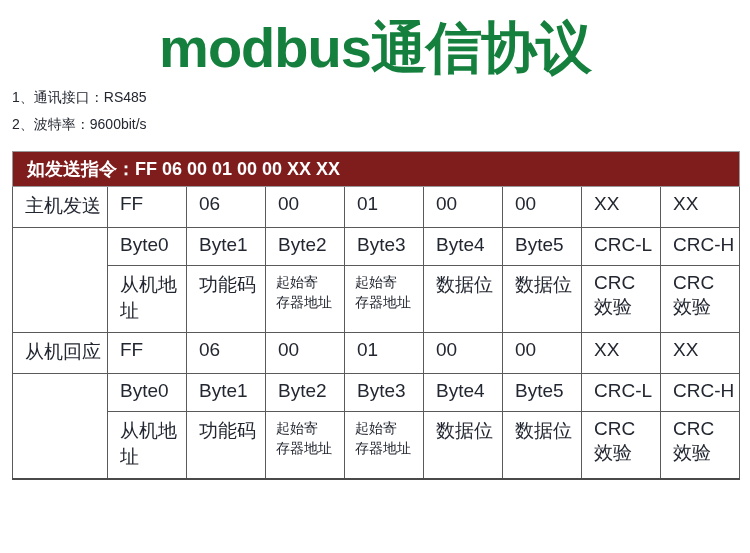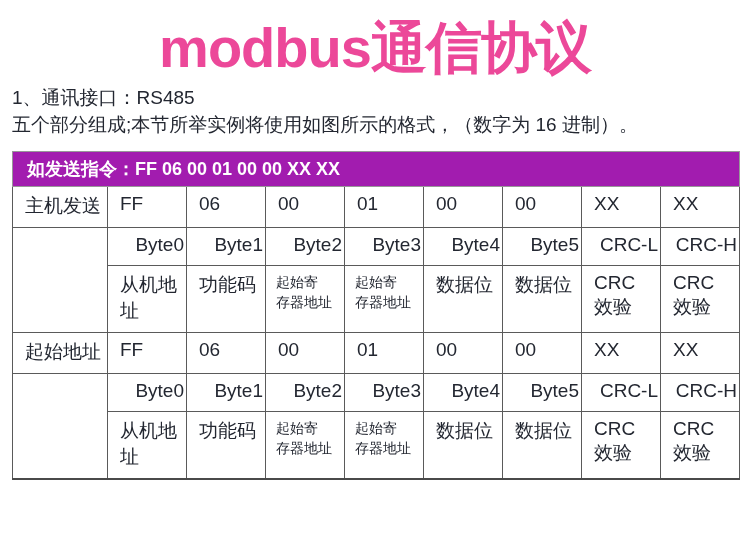--- a/index.html
+++ b/index.html
@@ -4,64 +4,64 @@
 <style>
   html,body{margin:0;padding:0;}
   body{
     width:750px;height:553px;background:#ffffff;overflow:hidden;
     font-family:"Liberation Sans","DejaVu Sans",sans-serif;
     color:#232731;
   }
   h1{
     margin:16px 0 0 0;text-align:center;
     font-size:56px;line-height:64px;font-weight:bold;
-    letter-spacing:-1px;color:#ec4899;
+    letter-spacing:-1px;color:#15803d;
   }
   .intro{
     padding:4px 10px 0 12px;
-    font-size:19px;line-height:27px;
+    font-size:14px;line-height:27px;
   }
   .intro .line{white-space:nowrap;}
   table{
     border-collapse:collapse;table-layout:fixed;
     margin:13px 10px 0 12px;width:728px;
   }
   td{
     border:1px solid #5a5a5a;
     box-sizing:border-box;
     vertical-align:top;
     padding:6px 2px 8px 12px;
     font-size:19px;
     white-space:pre-line;
     overflow:hidden;
   }
   tr.caption-row{height:34px;}
   tr.caption-row td{
-    background:#a21caf;color:#ffffff;
+    background:#7f1d1d;color:#ffffff;
     border:1px solid #989898;
     font-weight:bold;font-size:18px;
     padding:5px 0 5px 14px;
     white-space:nowrap;vertical-align:middle;
   }
   tr.r-hex td{height:38px;}
-  tr.r-byte td{height:38px;text-align:right;}
+  tr.r-byte td{height:38px;}
   tr.r-desc td{height:62px;}
   td.sm{font-size:14px;padding-left:10px;line-height:20px;}
   table{border-bottom:2px solid #4a4a4a;}
   col.c-label{width:95px;}
   col.c-data{width:79px;}
 </style>
 </head>
 <body>
 
 <h1>modbus通信协议</h1>
 
 <div class="intro">
   <div class="line">1、通讯接口：RS485</div>
-  <div class="line">五个部分组成;本节所举实例将使用如图所示的格式，（数字为 16 进制）。</div>
+  <div class="line">2、波特率：9600bit/s</div>
 </div>
 
 <table>
   <colgroup>
     <col class="c-label">
     <col class="c-data">
       <col class="c-data">
       <col class="c-data">
       <col class="c-data">
     <col class="c-data">
@@ -106,21 +106,21 @@
 存器地址</td>
       <td>数据位</td>
       <td>数据位</td>
       <td>CRC
 效验</td>
       <td>CRC
 效验</td>
     </tr>
 
     <tr class="r-hex">
-      <td>起始地址</td>
+      <td>从机回应</td>
       <td>FF</td>
       <td>06</td>
       <td>00</td>
       <td>01</td>
       <td>00</td>
       <td>00</td>
       <td>XX</td>
       <td>XX</td>
     </tr>
     <tr class="r-byte">

